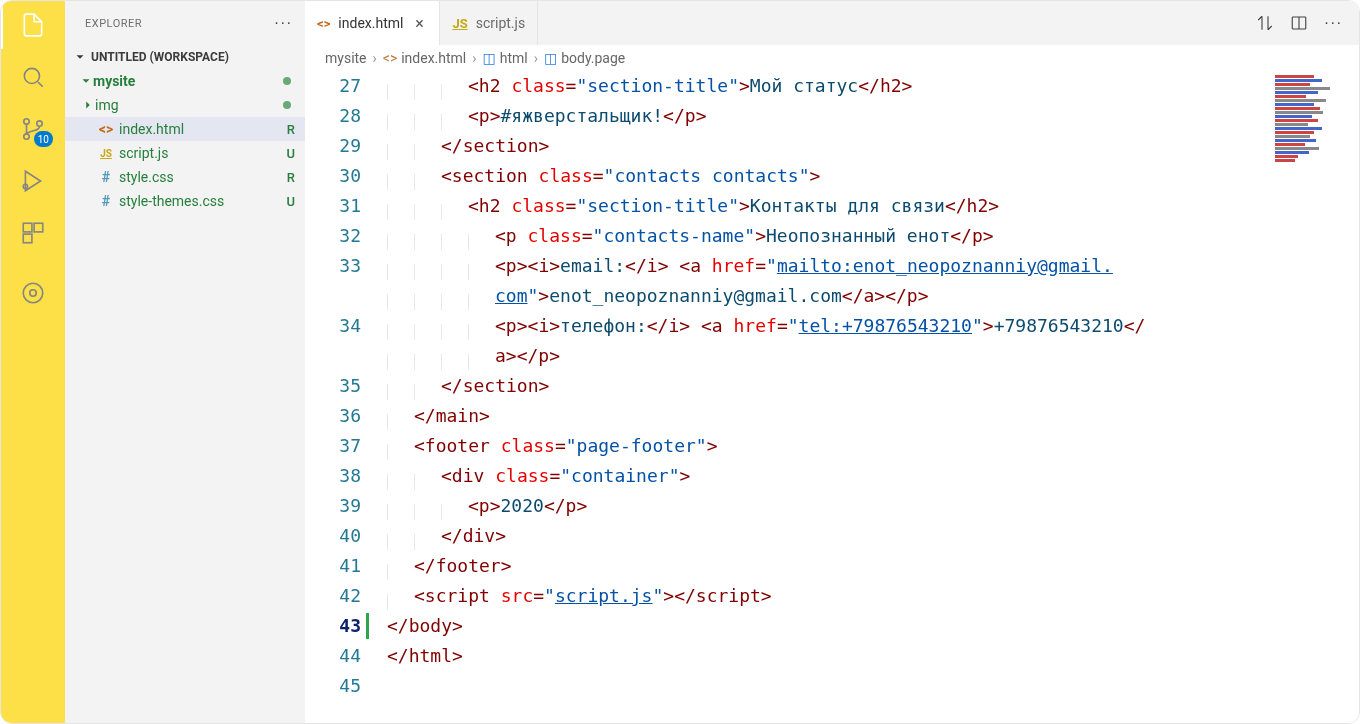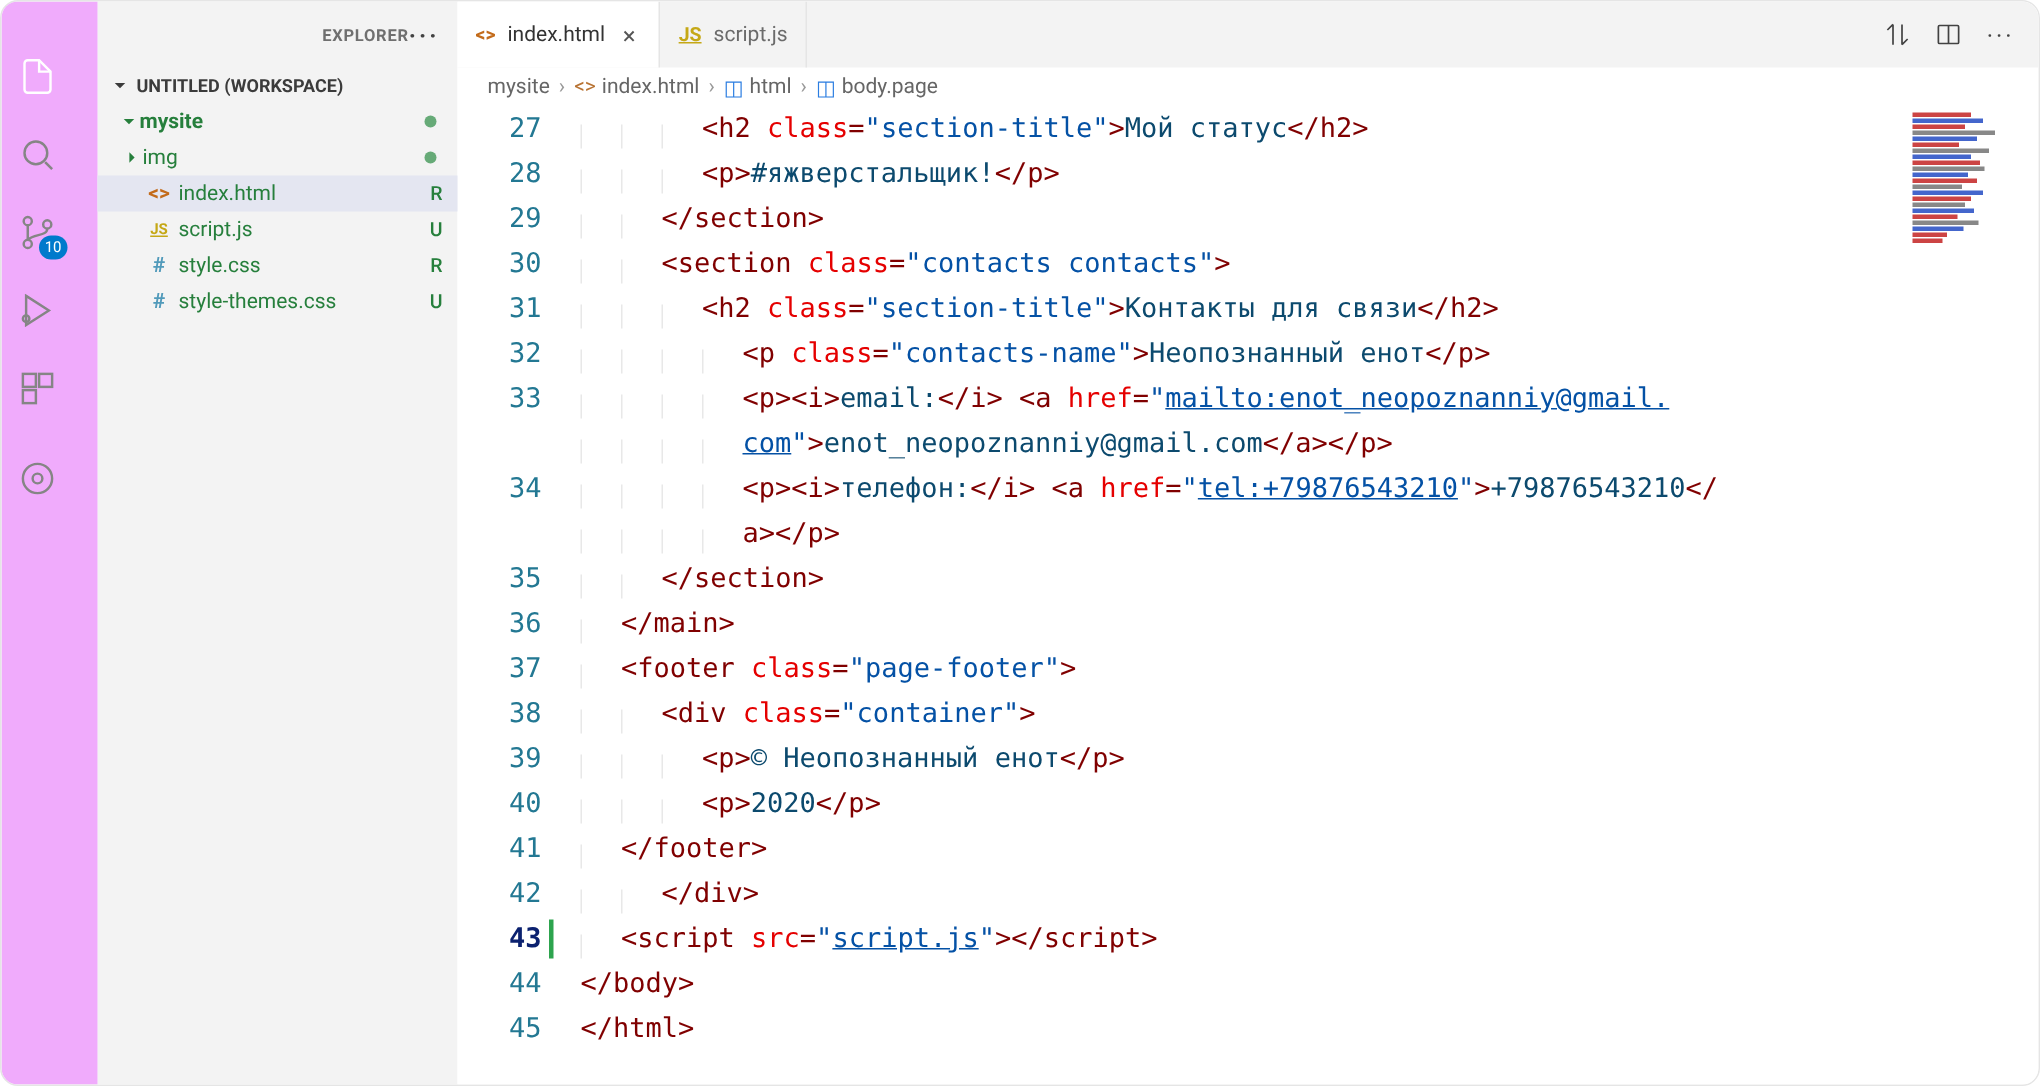--- a/index.html
+++ b/index.html
@@ -9,24 +9,25 @@
   background: #ffffff;
   width: 1360px;
   height: 724px;
   overflow: hidden;
   display: flex;
   border-radius: 12px;
   border: 1px solid #e5e5e5;
 }
 .activity-bar {
   width: 64px;
-  background: #f0abfc;
+  background: #fde047;
   display: flex;
   flex-direction: column;
-  padding-top: 26px;
+  align-items: center;
+  padding-top: 0;
   gap: 4px;
   position: relative;
 }
 .activity-item {
   width: 48px;
   height: 48px;
   display: flex;
   align-items: center;
   justify-content: center;
   color: #858585;
@@ -62,26 +63,26 @@
 .sidebar {
   width: 240px;
   background: #f3f3f3;
   display: flex;
   flex-direction: column;
 }
 .sidebar-header {
   height: 44px;
   display: flex;
   align-items: center;
-  justify-content: flex-end;
+  justify-content: space-between;
   padding: 0 12px 0 20px;
   color: #6f6f6f;
   font-size: 11px;
   letter-spacing: 0.5px;
-  font-weight: 700;
+  font-weight: 400;
 }
 .sidebar-header .dots { font-size: 16px; color: #424242; cursor: pointer; letter-spacing: 2px; }
 .workspace-header {
   height: 24px;
   display: flex;
   align-items: center;
   padding: 0 8px;
   color: #3b3b3b;
   font-size: 12px;
   font-weight: 700;
@@ -424,24 +425,23 @@
 <div class="code-line"><span class="indent-guide"></span><span class="indent-guide"></span><span class="indent-guide"></span><span class="tk-punc">&lt;</span><span class="tk-tag">h2</span> <span class="tk-attr">class</span><span class="tk-punc">=</span><span class="tk-str">"<span>section-title</span>"</span><span class="tk-punc">&gt;</span><span class="tk-text">Контакты для связи</span><span class="tk-punc">&lt;/</span><span class="tk-tag">h2</span><span class="tk-punc">&gt;</span></div>
 <div class="code-line"><span class="indent-guide"></span><span class="indent-guide"></span><span class="indent-guide"></span><span class="indent-guide"></span><span class="tk-punc">&lt;</span><span class="tk-tag">p</span> <span class="tk-attr">class</span><span class="tk-punc">=</span><span class="tk-str">"<span>contacts-name</span>"</span><span class="tk-punc">&gt;</span><span class="tk-text">Неопознанный енот</span><span class="tk-punc">&lt;/</span><span class="tk-tag">p</span><span class="tk-punc">&gt;</span></div>
 <div class="code-line"><span class="indent-guide"></span><span class="indent-guide"></span><span class="indent-guide"></span><span class="indent-guide"></span><span class="tk-punc">&lt;</span><span class="tk-tag">p</span><span class="tk-punc">&gt;&lt;</span><span class="tk-tag">i</span><span class="tk-punc">&gt;</span><span class="tk-text">email:</span><span class="tk-punc">&lt;/</span><span class="tk-tag">i</span><span class="tk-punc">&gt;</span> <span class="tk-punc">&lt;</span><span class="tk-tag">a</span> <span class="tk-attr">href</span><span class="tk-punc">=</span><span class="tk-str">"<span class="tk-link">mailto:enot_neopoznanniy@gmail.</span></span></div>
 <div class="code-line"><span class="indent-guide"></span><span class="indent-guide"></span><span class="indent-guide"></span><span class="indent-guide"></span><span class="tk-str"><span class="tk-link">com</span>"</span><span class="tk-punc">&gt;</span><span class="tk-text">enot_neopoznanniy@gmail.com</span><span class="tk-punc">&lt;/</span><span class="tk-tag">a</span><span class="tk-punc">&gt;&lt;/</span><span class="tk-tag">p</span><span class="tk-punc">&gt;</span></div>
 <div class="code-line"><span class="indent-guide"></span><span class="indent-guide"></span><span class="indent-guide"></span><span class="indent-guide"></span><span class="tk-punc">&lt;</span><span class="tk-tag">p</span><span class="tk-punc">&gt;&lt;</span><span class="tk-tag">i</span><span class="tk-punc">&gt;</span><span class="tk-text">телефон:</span><span class="tk-punc">&lt;/</span><span class="tk-tag">i</span><span class="tk-punc">&gt;</span> <span class="tk-punc">&lt;</span><span class="tk-tag">a</span> <span class="tk-attr">href</span><span class="tk-punc">=</span><span class="tk-str">"<span class="tk-link">tel:+79876543210</span>"</span><span class="tk-punc">&gt;</span><span class="tk-text">+79876543210</span><span class="tk-punc">&lt;/</span></div>
 <div class="code-line"><span class="indent-guide"></span><span class="indent-guide"></span><span class="indent-guide"></span><span class="indent-guide"></span><span class="tk-tag">a</span><span class="tk-punc">&gt;&lt;/</span><span class="tk-tag">p</span><span class="tk-punc">&gt;</span></div>
 <div class="code-line"><span class="indent-guide"></span><span class="indent-guide"></span><span class="tk-punc">&lt;/</span><span class="tk-tag">section</span><span class="tk-punc">&gt;</span></div>
 <div class="code-line"><span class="indent-guide"></span><span class="tk-punc">&lt;/</span><span class="tk-tag">main</span><span class="tk-punc">&gt;</span></div>
 <div class="code-line"><span class="indent-guide"></span><span class="tk-punc">&lt;</span><span class="tk-tag">footer</span> <span class="tk-attr">class</span><span class="tk-punc">=</span><span class="tk-str">"<span>page-footer</span>"</span><span class="tk-punc">&gt;</span></div>
 <div class="code-line"><span class="indent-guide"></span><span class="indent-guide"></span><span class="tk-punc">&lt;</span><span class="tk-tag">div</span> <span class="tk-attr">class</span><span class="tk-punc">=</span><span class="tk-str">"<span>container</span>"</span><span class="tk-punc">&gt;</span></div>
-<div class="code-line"><span class="indent-guide"></span><span class="indent-guide"></span><span class="indent-guide"></span><span class="tk-punc">&lt;</span><span class="tk-tag">p</span><span class="tk-punc">&gt;</span><span class="tk-text">© Неопознанный енот</span><span class="tk-punc">&lt;/</span><span class="tk-tag">p</span><span class="tk-punc">&gt;</span></div>
 <div class="code-line"><span class="indent-guide"></span><span class="indent-guide"></span><span class="indent-guide"></span><span class="tk-punc">&lt;</span><span class="tk-tag">p</span><span class="tk-punc">&gt;</span><span class="tk-text">2020</span><span class="tk-punc">&lt;/</span><span class="tk-tag">p</span><span class="tk-punc">&gt;</span></div>
+<div class="code-line"><span class="indent-guide"></span><span class="indent-guide"></span><span class="tk-punc">&lt;/</span><span class="tk-tag">div</span><span class="tk-punc">&gt;</span></div>
 <div class="code-line"><span class="indent-guide"></span><span class="tk-punc">&lt;/</span><span class="tk-tag">footer</span><span class="tk-punc">&gt;</span></div>
-<div class="code-line"><span class="indent-guide"></span><span class="indent-guide"></span><span class="tk-punc">&lt;/</span><span class="tk-tag">div</span><span class="tk-punc">&gt;</span></div>
 <div class="code-line"><span class="indent-guide"></span><span class="highl"><span class="tk-punc">&lt;</span><span class="tk-tag">script</span> <span class="tk-attr">src</span><span class="tk-punc">=</span><span class="tk-str">"<span class="tk-link">script.js</span>"</span><span class="tk-punc">&gt;&lt;/</span><span class="tk-tag">script</span><span class="tk-punc">&gt;</span></span></div>
 <div class="code-line"><span class="tk-punc">&lt;/</span><span class="tk-tag">body</span><span class="tk-punc">&gt;</span></div>
 <div class="code-line"><span class="tk-punc">&lt;/</span><span class="tk-tag">html</span><span class="tk-punc">&gt;</span></div>
         </div>
       </div>
     </div>
     <div class="minimap">
       <div class="mm-line mm-r" style="width:50%"></div>
         <div class="mm-line mm-b" style="width:60%"></div>
       <div class="mm-line mm-r" style="width:45%"></div>

